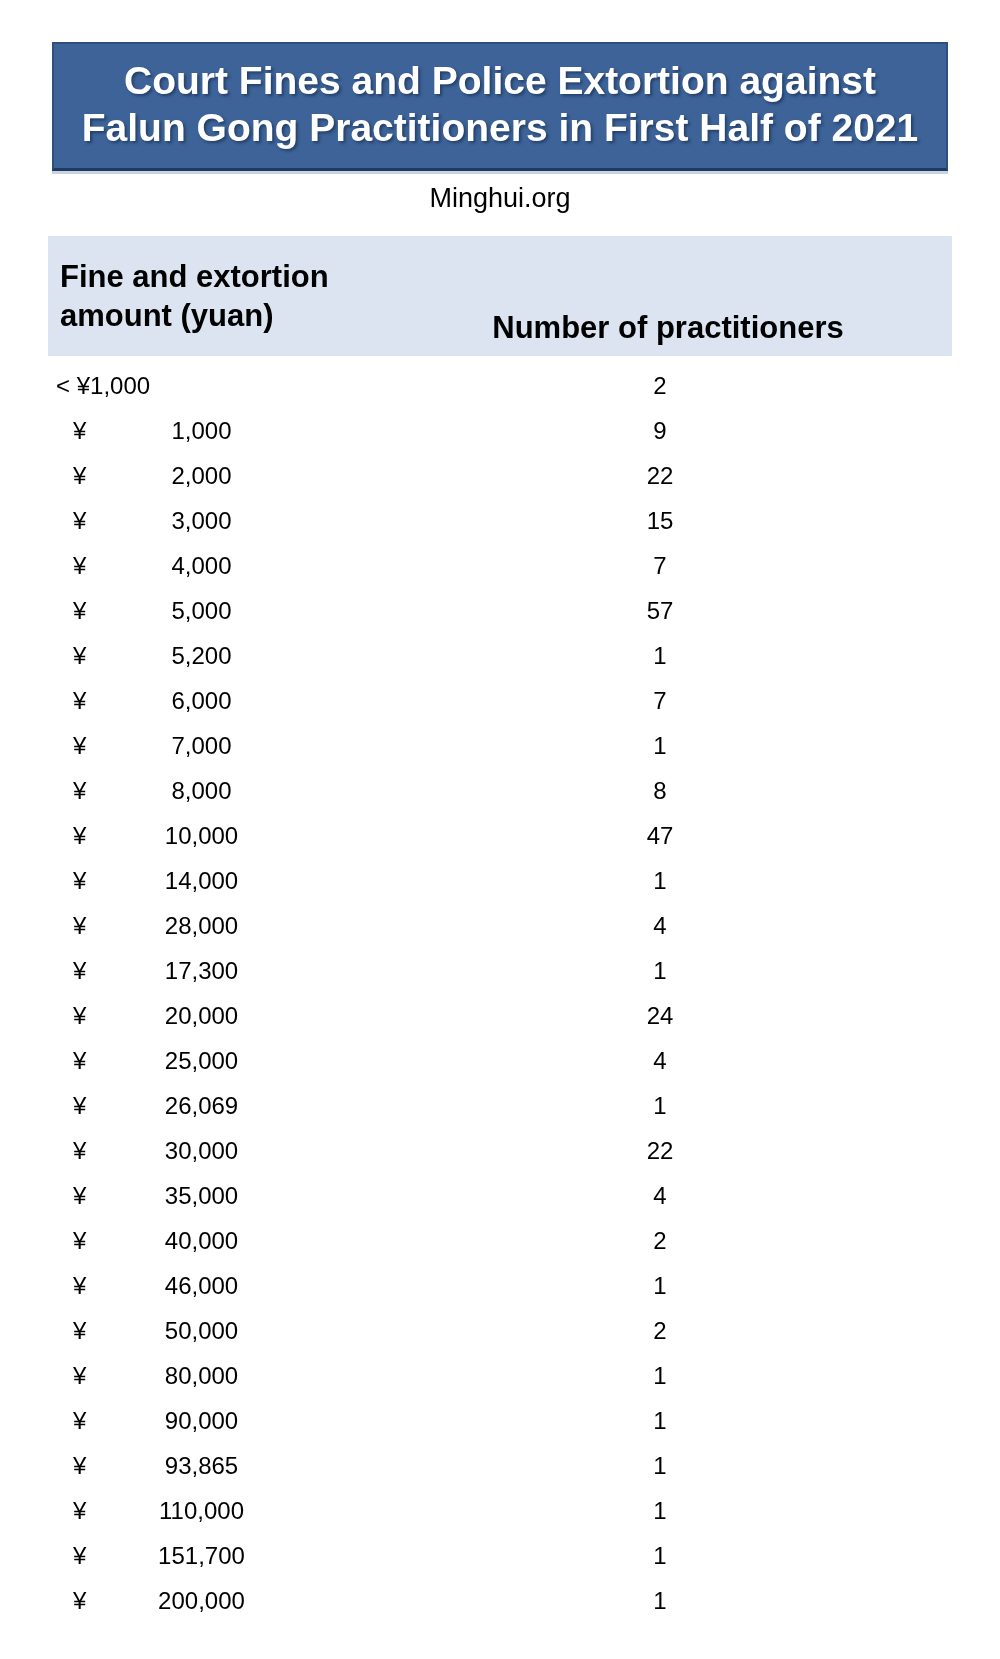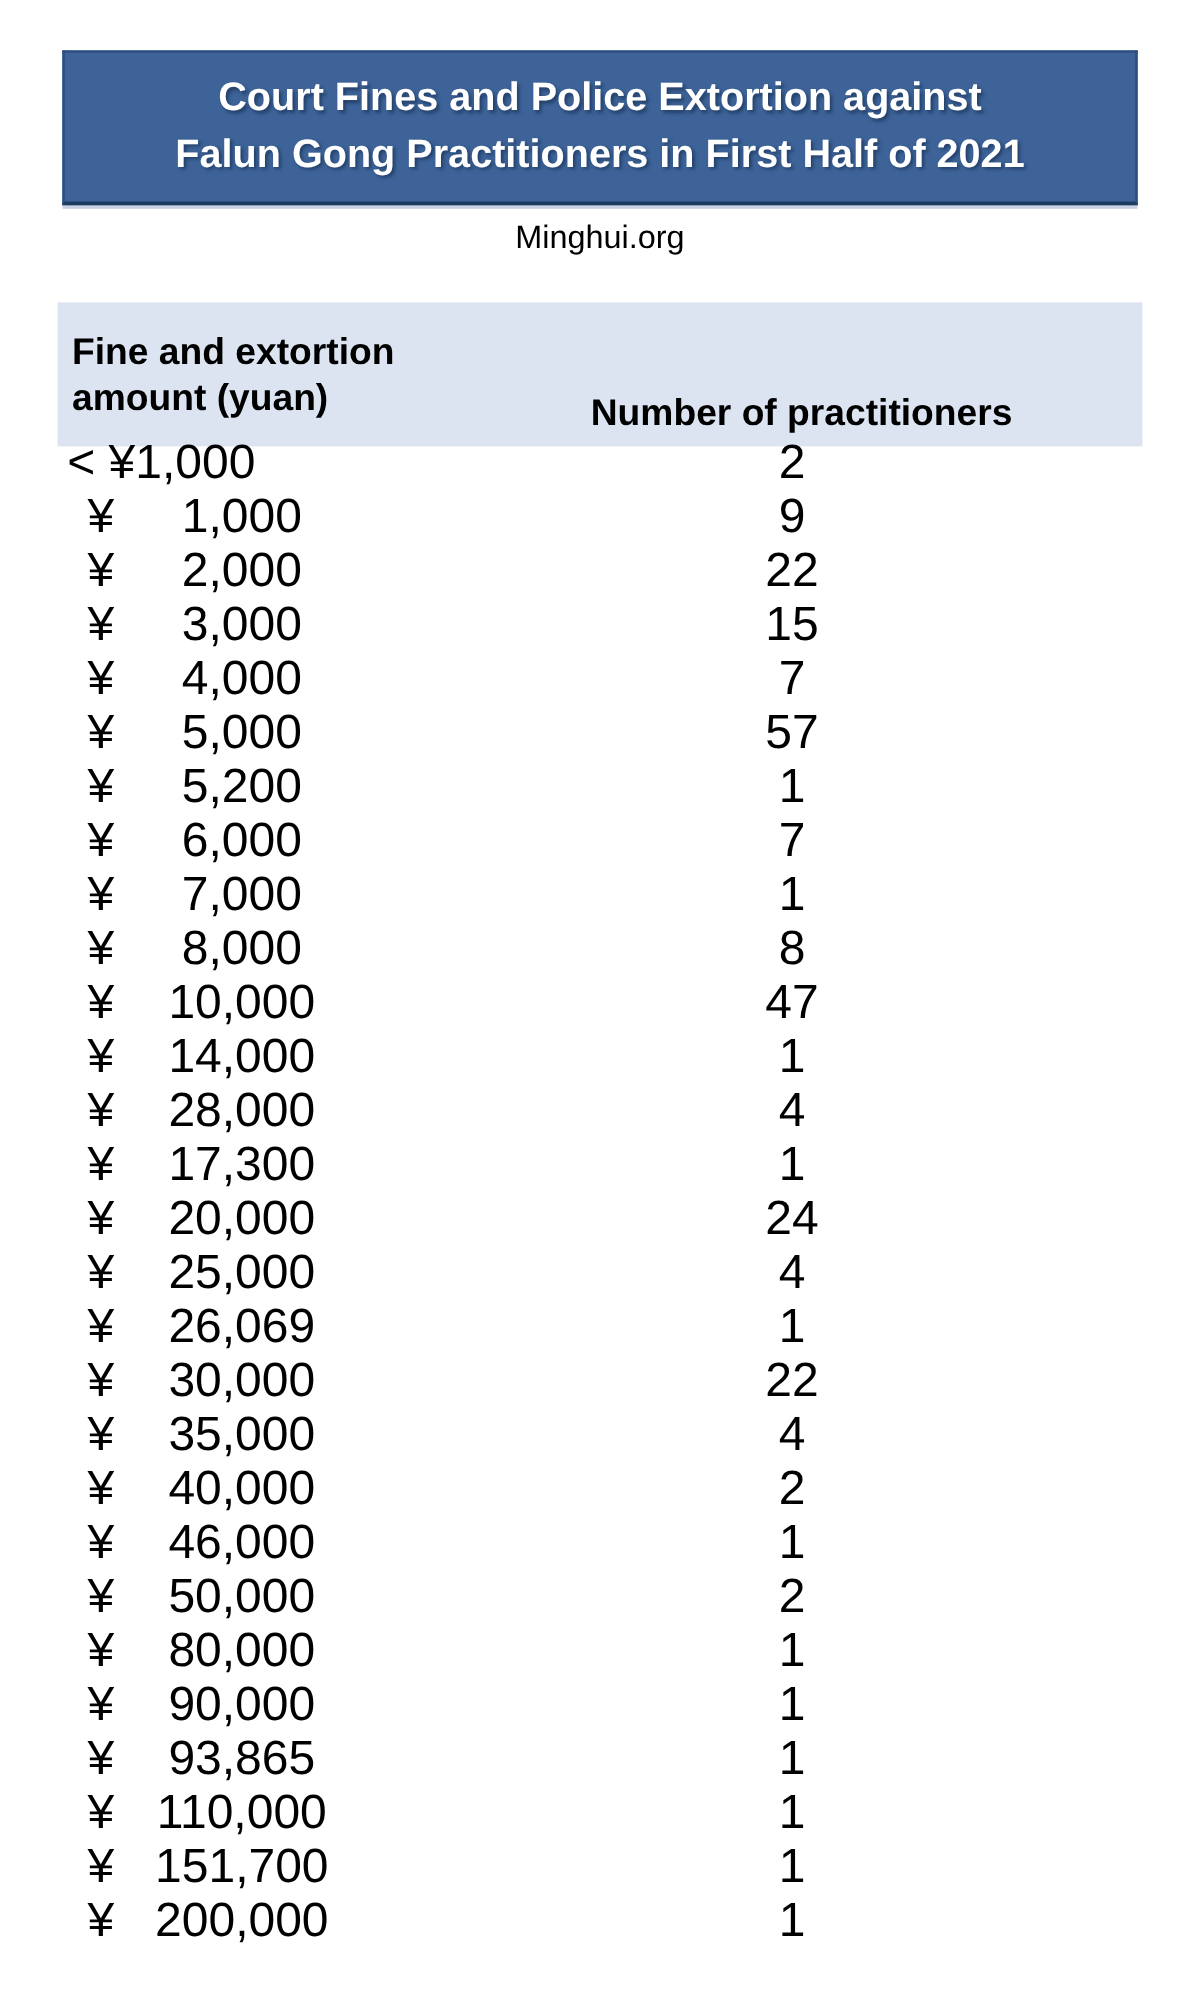--- a/index.html
+++ b/index.html
@@ -16,35 +16,35 @@
     position: absolute; left: 52px; top: 42px;
     width: 892px; height: 111px;
     background: #3d6398;
     border: 2px solid #2d4f80;
     border-bottom: 3px solid #1f3a5f;
     box-shadow: 0 3px 0 #c9d2e0;
     padding-top: 13px;
     text-align: center;
     color: #ffffff;
     font-weight: bold;
-    font-size: 33px;
+    font-size: 39px;
     line-height: 47px;
     text-shadow: 2px 2px 3px rgba(15, 35, 65, 0.55);
   }
 
   .source {
     position: absolute; left: 0; top: 181px;
     width: 1000px;
     text-align: center;
     font-size: 27px;
     line-height: 34px;
   }
 
   .thead {
-    position: absolute; left: 48px; top: 252px;
+    position: absolute; left: 48px; top: 236px;
     width: 904px; height: 120px;
     background: #dbe4f0;
   }
   .th-amount {
     position: absolute; left: 12px; top: 0;
     width: 330px; height: 120px;
     display: flex; align-items: center;
     font-weight: bold; font-size: 31px; line-height: 39px;
   }
   .th-count {
@@ -56,21 +56,21 @@
     margin-top: 32px;
   }
 
   .tbody {
     position: absolute; left: 48px; top: 363px;
     width: 904px;
   }
   .row {
     position: relative;
     height: 45px;
-    font-size: 40px;
+    font-size: 24px;
     line-height: 45px;
   }
   .row .special { position: absolute; left: 8px; }
   .row .cur     { position: absolute; left: 25px; }
   .row .amt     { position: absolute; left: 0; width: 307px; text-align: center; }
   .row .cnt     { position: absolute; left: 412px; width: 400px; text-align: center; }
 </style>
 </head>
 <body>
 

